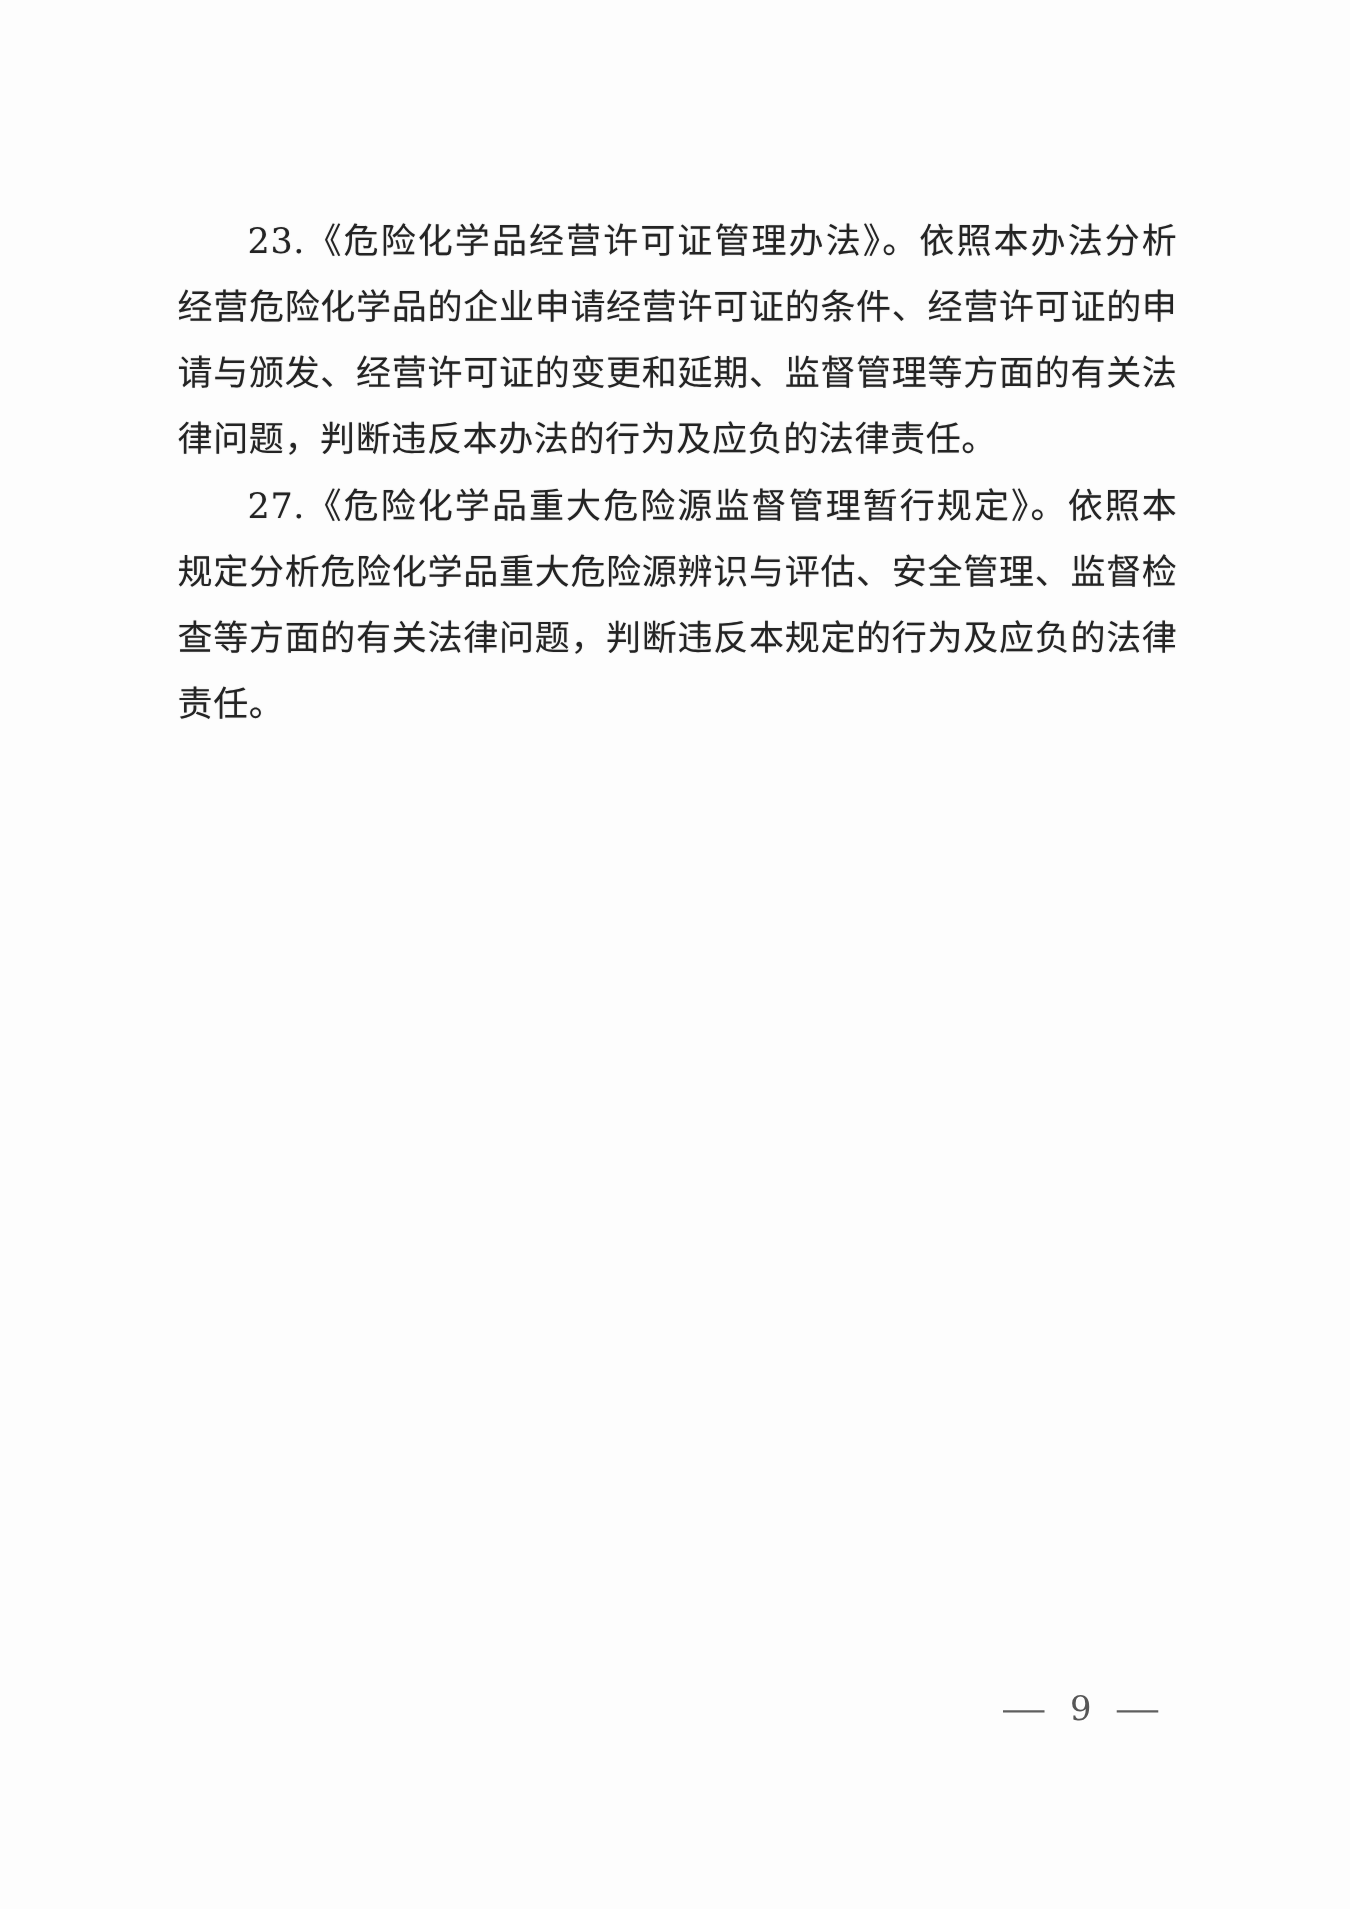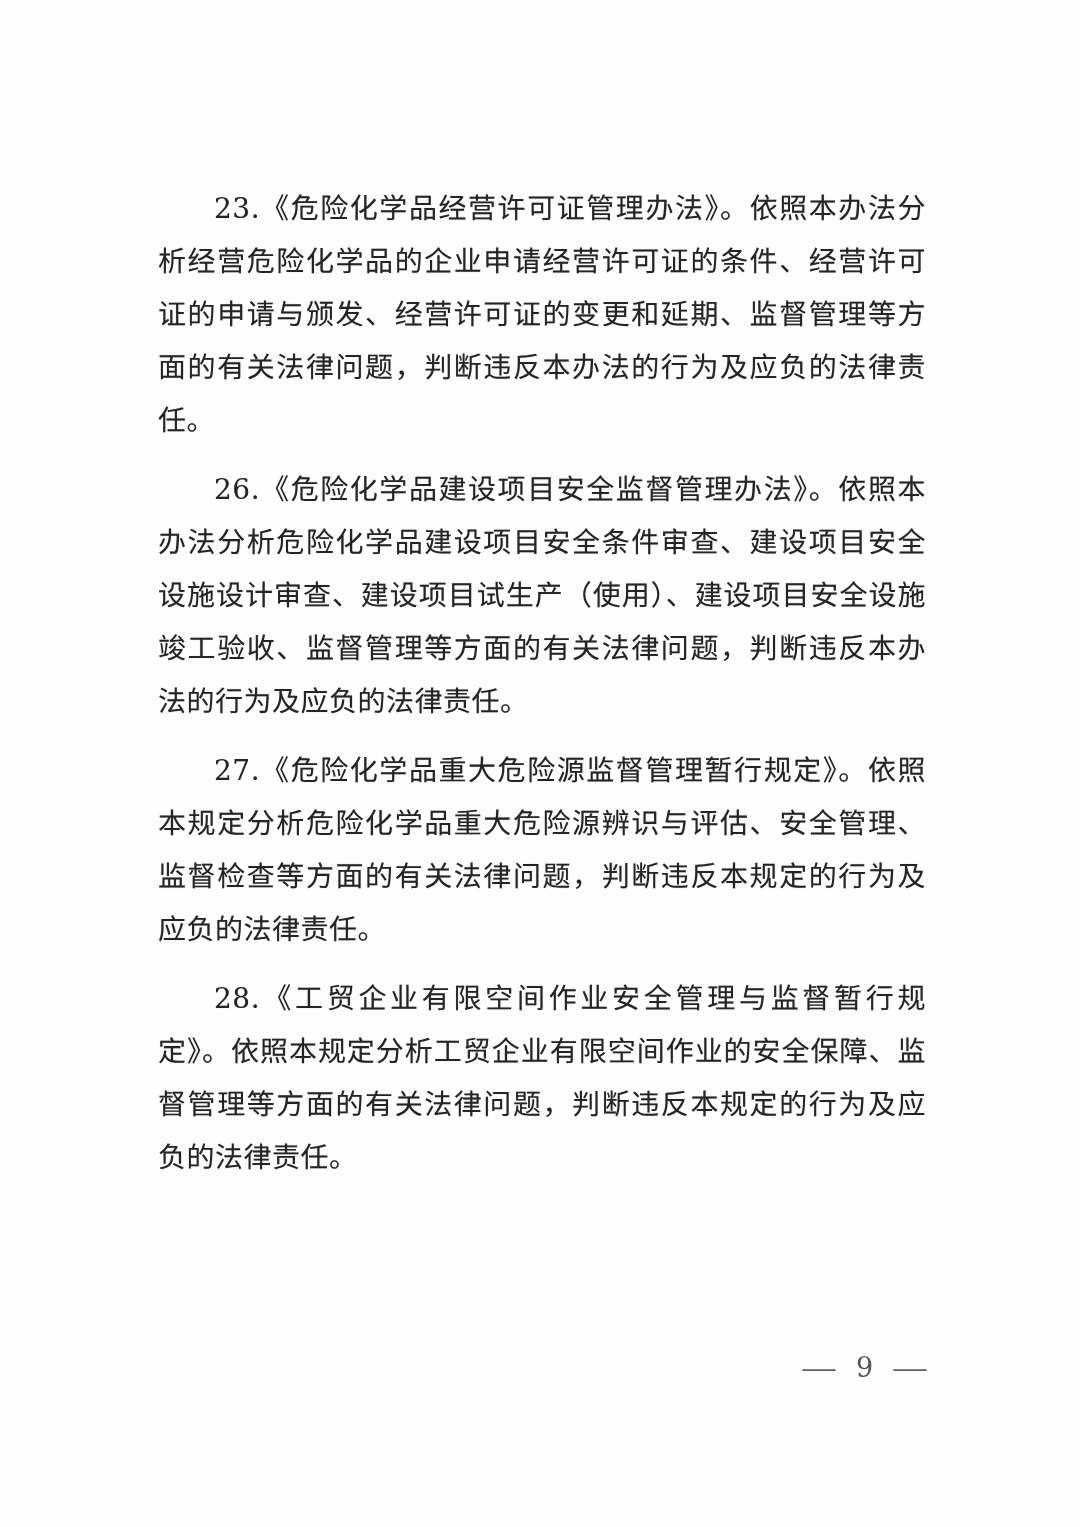--- a/index.html
+++ b/index.html
@@ -16,21 +16,21 @@
     overflow: hidden;
     font-family: "DejaVu Serif", "Liberation Serif", serif;
   }
   .content {
     position: absolute;
     top: 166px;
     left: 142px;
     width: 800px;
   }
   .para {
-    margin: 16px;
+    margin: 0;
     padding: 0;
     font-size: 28px;
     letter-spacing: 0.5px;
     line-height: 53px;
     color: #242424;
     text-align: justify;
     text-indent: 2em;
     text-shadow: 0 0 1px rgba(40,40,40,0.30);
     word-break: break-all;
   }
@@ -52,22 +52,20 @@
     font-size: 27px;
     color: #565656;
   }
 </style>
 </head>
 <body>
 
 <div class="page">
   <div class="content">
     <p class="para">23.《危险化学品经营许可证管理办法》。依照本办法分析经营危险化学品的企业申请经营许可证的条件、经营许可证的申请与颁发、经营许可证的变更和延期、监督管理等方面的有关法律问题，判断违反本办法的行为及应负的法律责任。</p>
-    <p class="para">26.《危险化学品建设项目安全监督管理办法》。依照本办法分析危险化学品建设项目安全条件审查、建设项目安全设施设计审查、建设项目试生产（使用）、建设项目安全设施竣工验收、监督管理等方面的有关法律问题，判断违反本办法的行为及应负的法律责任。</p>
     <p class="para">27.《危险化学品重大危险源监督管理暂行规定》。依照本规定分析危险化学品重大危险源辨识与评估、安全管理、监督检查等方面的有关法律问题，判断违反本规定的行为及应负的法律责任。</p>
-    <p class="para">28.《工贸企业有限空间作业安全管理与监督暂行规定》。依照本规定分析工贸企业有限空间作业的安全保障、监督管理等方面的有关法律问题，判断违反本规定的行为及应负的法律责任。</p>
   </div>
   <div class="footer">
     <span class="dash">—</span>
     <span class="pagenum">9</span>
     <span class="dash">—</span>
   </div>
 </div>
 
 </body></html>

